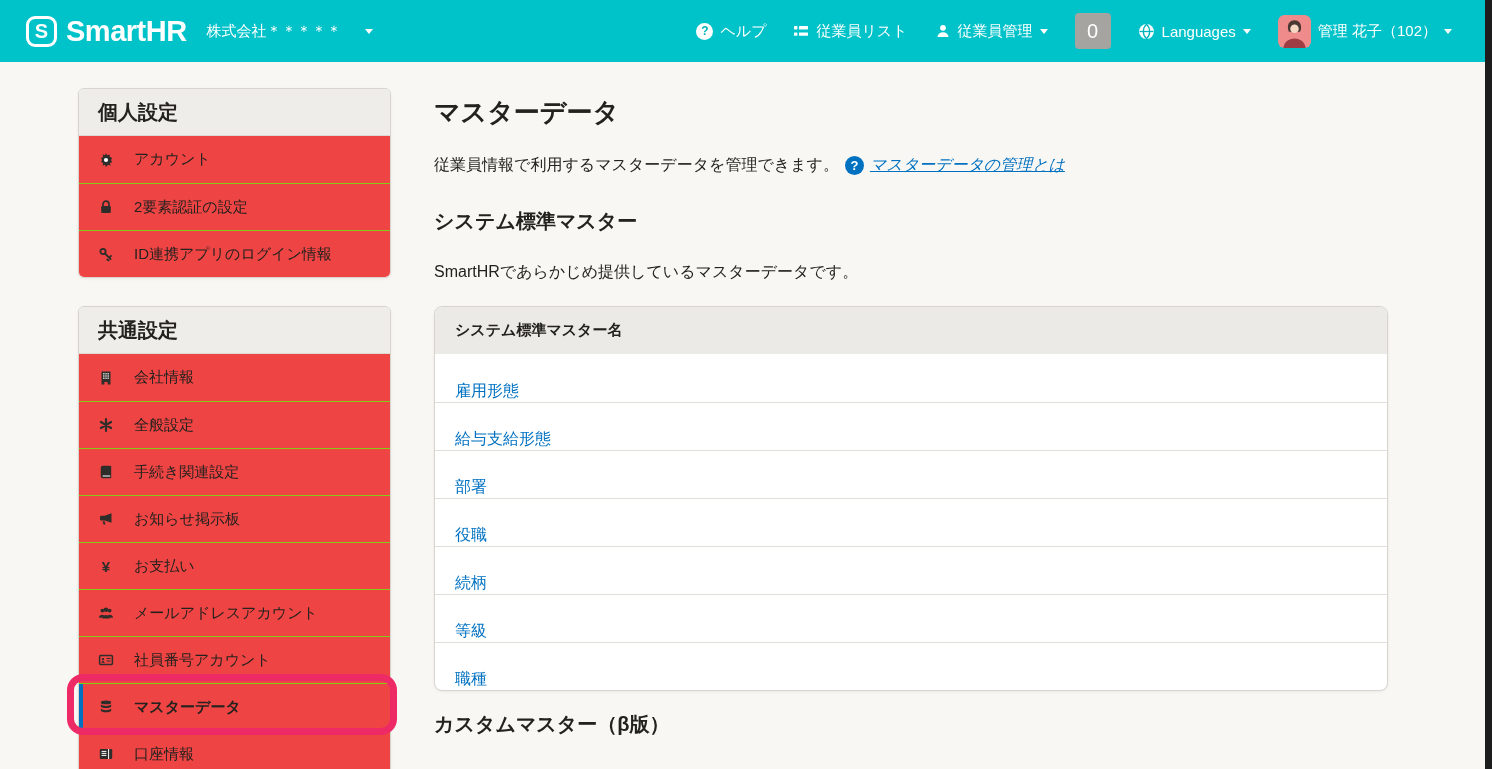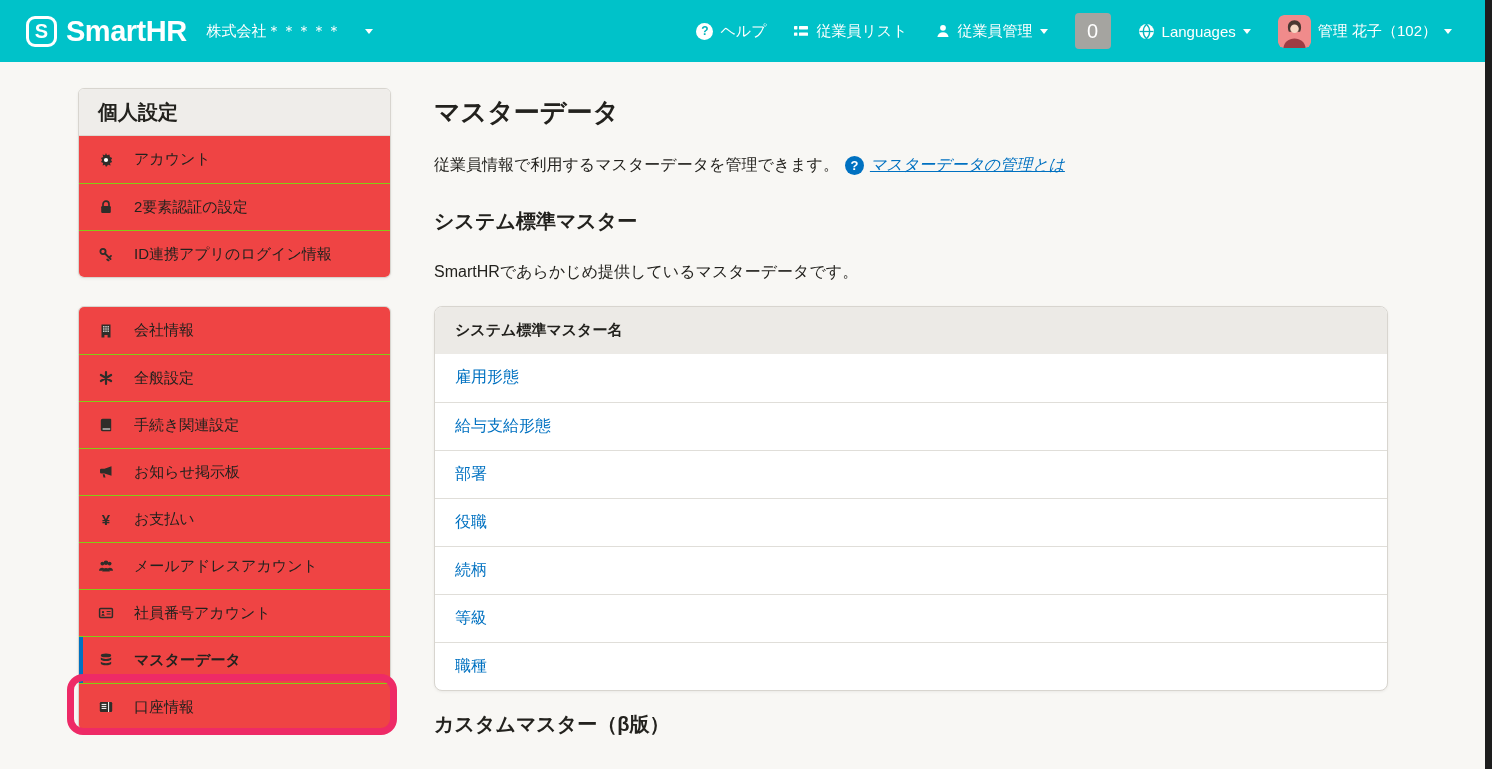--- a/index.html
+++ b/index.html
@@ -55,21 +55,21 @@
   .q-circle-blue{width:19px;height:19px;border-radius:50%;background:#0071c1;color:#fff;font-size:13px;
                  font-weight:bold;display:inline-flex;align-items:center;justify-content:center;
                  flex-shrink:0;line-height:1;}
   a.help-link{color:#0071c1;text-decoration:underline;cursor:pointer;font-style:italic;}
   .h2{margin:34px 0 0;font-size:20px;font-weight:bold;line-height:1.15;}
   .sub{margin:28px 0 0;font-size:16px;line-height:1.4;}
   .table-card{margin-top:22px;background:#fff;border:1px solid #d8d5cf;border-radius:8px;
               overflow:hidden;box-shadow:0 1px 3px rgba(0,0,0,.06);}
   .table-head{height:47px;background:#eceae6;display:flex;align-items:center;padding:0 20px;
               font-size:15px;font-weight:bold;box-sizing:border-box;}
-  .table-row{height:48px;display:flex;align-items:center;padding:0 20px;border-top:1px solid #e0ded9;
+  .table-row{height:48px;display:flex;align-items:flex-end;padding:0 20px;border-top:1px solid #e0ded9;
              box-sizing:border-box;cursor:pointer;}
   .table-row a{color:#0071c1;font-size:16px;text-decoration:none;}
   .h2-custom{margin:20px 0 0;font-size:20px;font-weight:bold;}
 </style>
 </head>
 <body>
 
 <div class="page">
 
   <div class="header">
@@ -162,20 +162,21 @@
       <div class="side-item">
         <svg class="ic" viewBox="0 0 16 16" fill="none" stroke="currentColor">
           <circle cx="5" cy="5.5" r="2.6" stroke-width="1.8"></circle>
           <path d="M7 7.5l5.6 5.6M11.2 11.7l1.8-1.8M9.2 13.4l1.4 1" stroke-width="1.8" stroke-linecap="round"></path>
         </svg>
         <span>ID連携アプリのログイン情報</span>
       </div>
     </div>
 
     <div class="side-card">
+      <div class="side-head">共通設定</div>
 
       <div class="side-item">
         <svg class="ic" viewBox="0 0 16 16" fill="currentColor">
           <path d="M3.5 1.5h9v13H9.6v-2.6H6.4v2.6H3.5z"></path>
           <g fill="#fff">
             <rect x="5.1" y="3.2" width="1.4" height="1.2"></rect>
               <rect x="7.3" y="3.2" width="1.4" height="1.2"></rect>
               <rect x="9.5" y="3.2" width="1.4" height="1.2"></rect>
             <rect x="5.1" y="5.4" width="1.4" height="1.2"></rect>
               <rect x="7.3" y="5.4" width="1.4" height="1.2"></rect>

